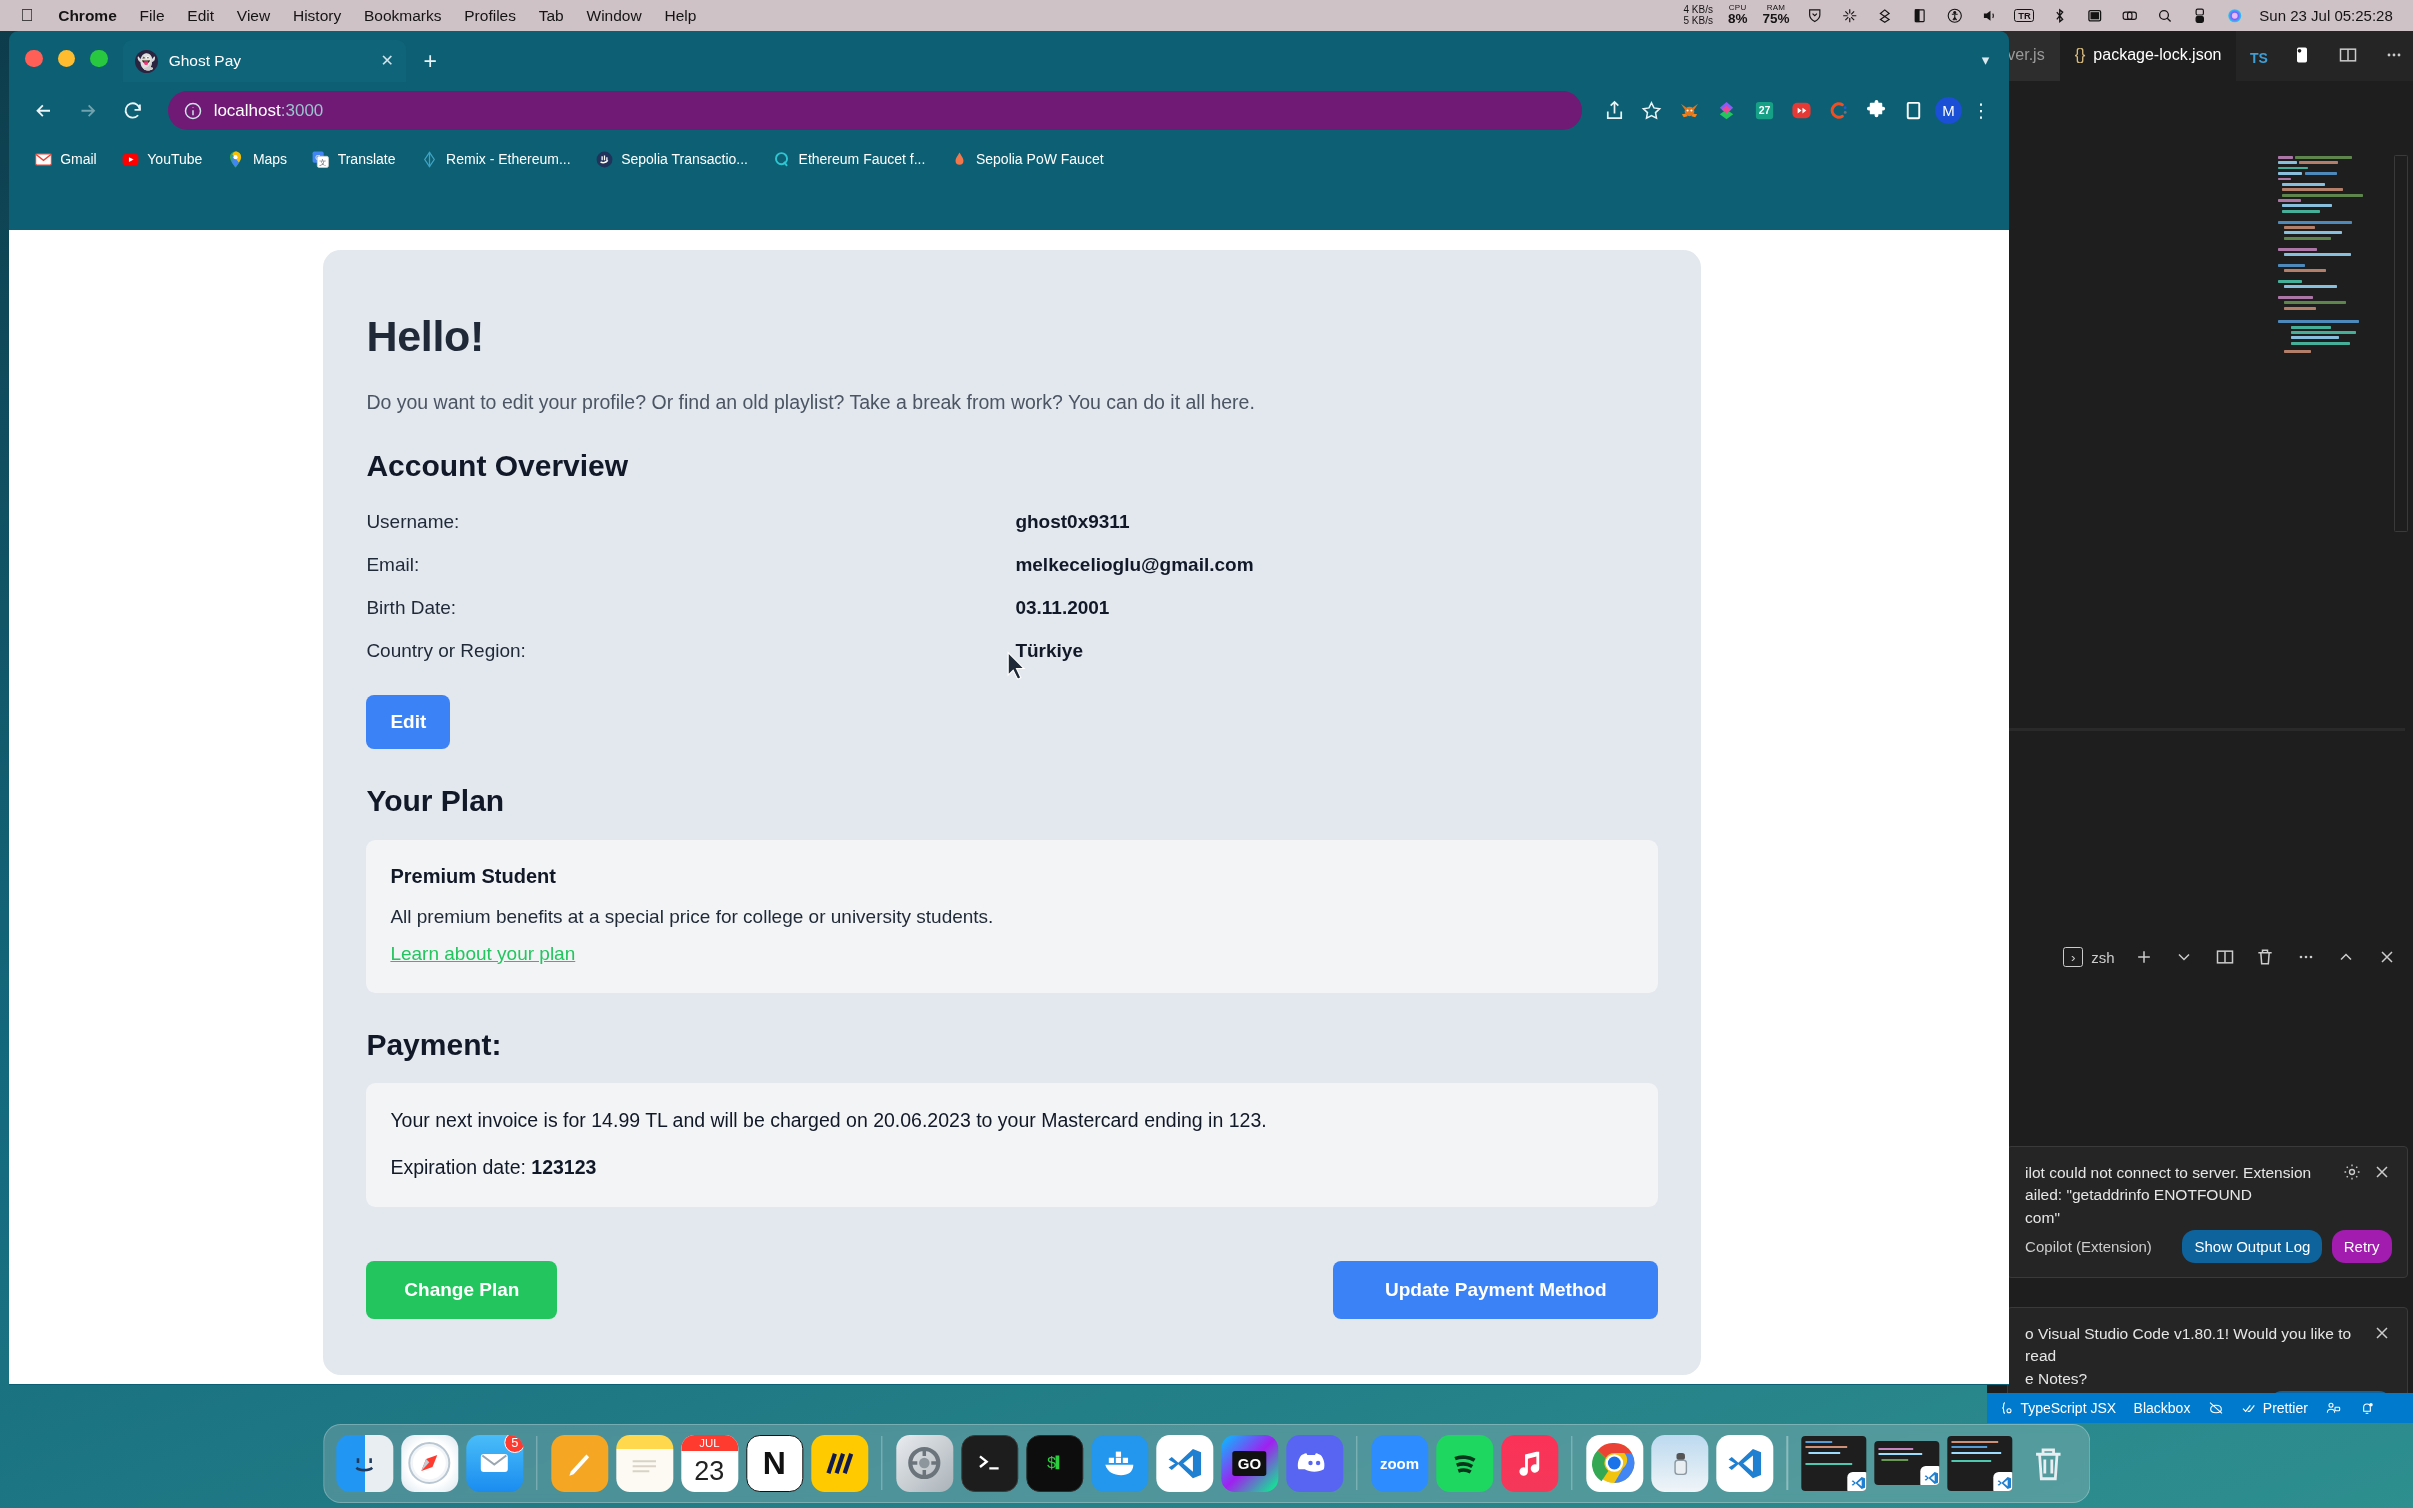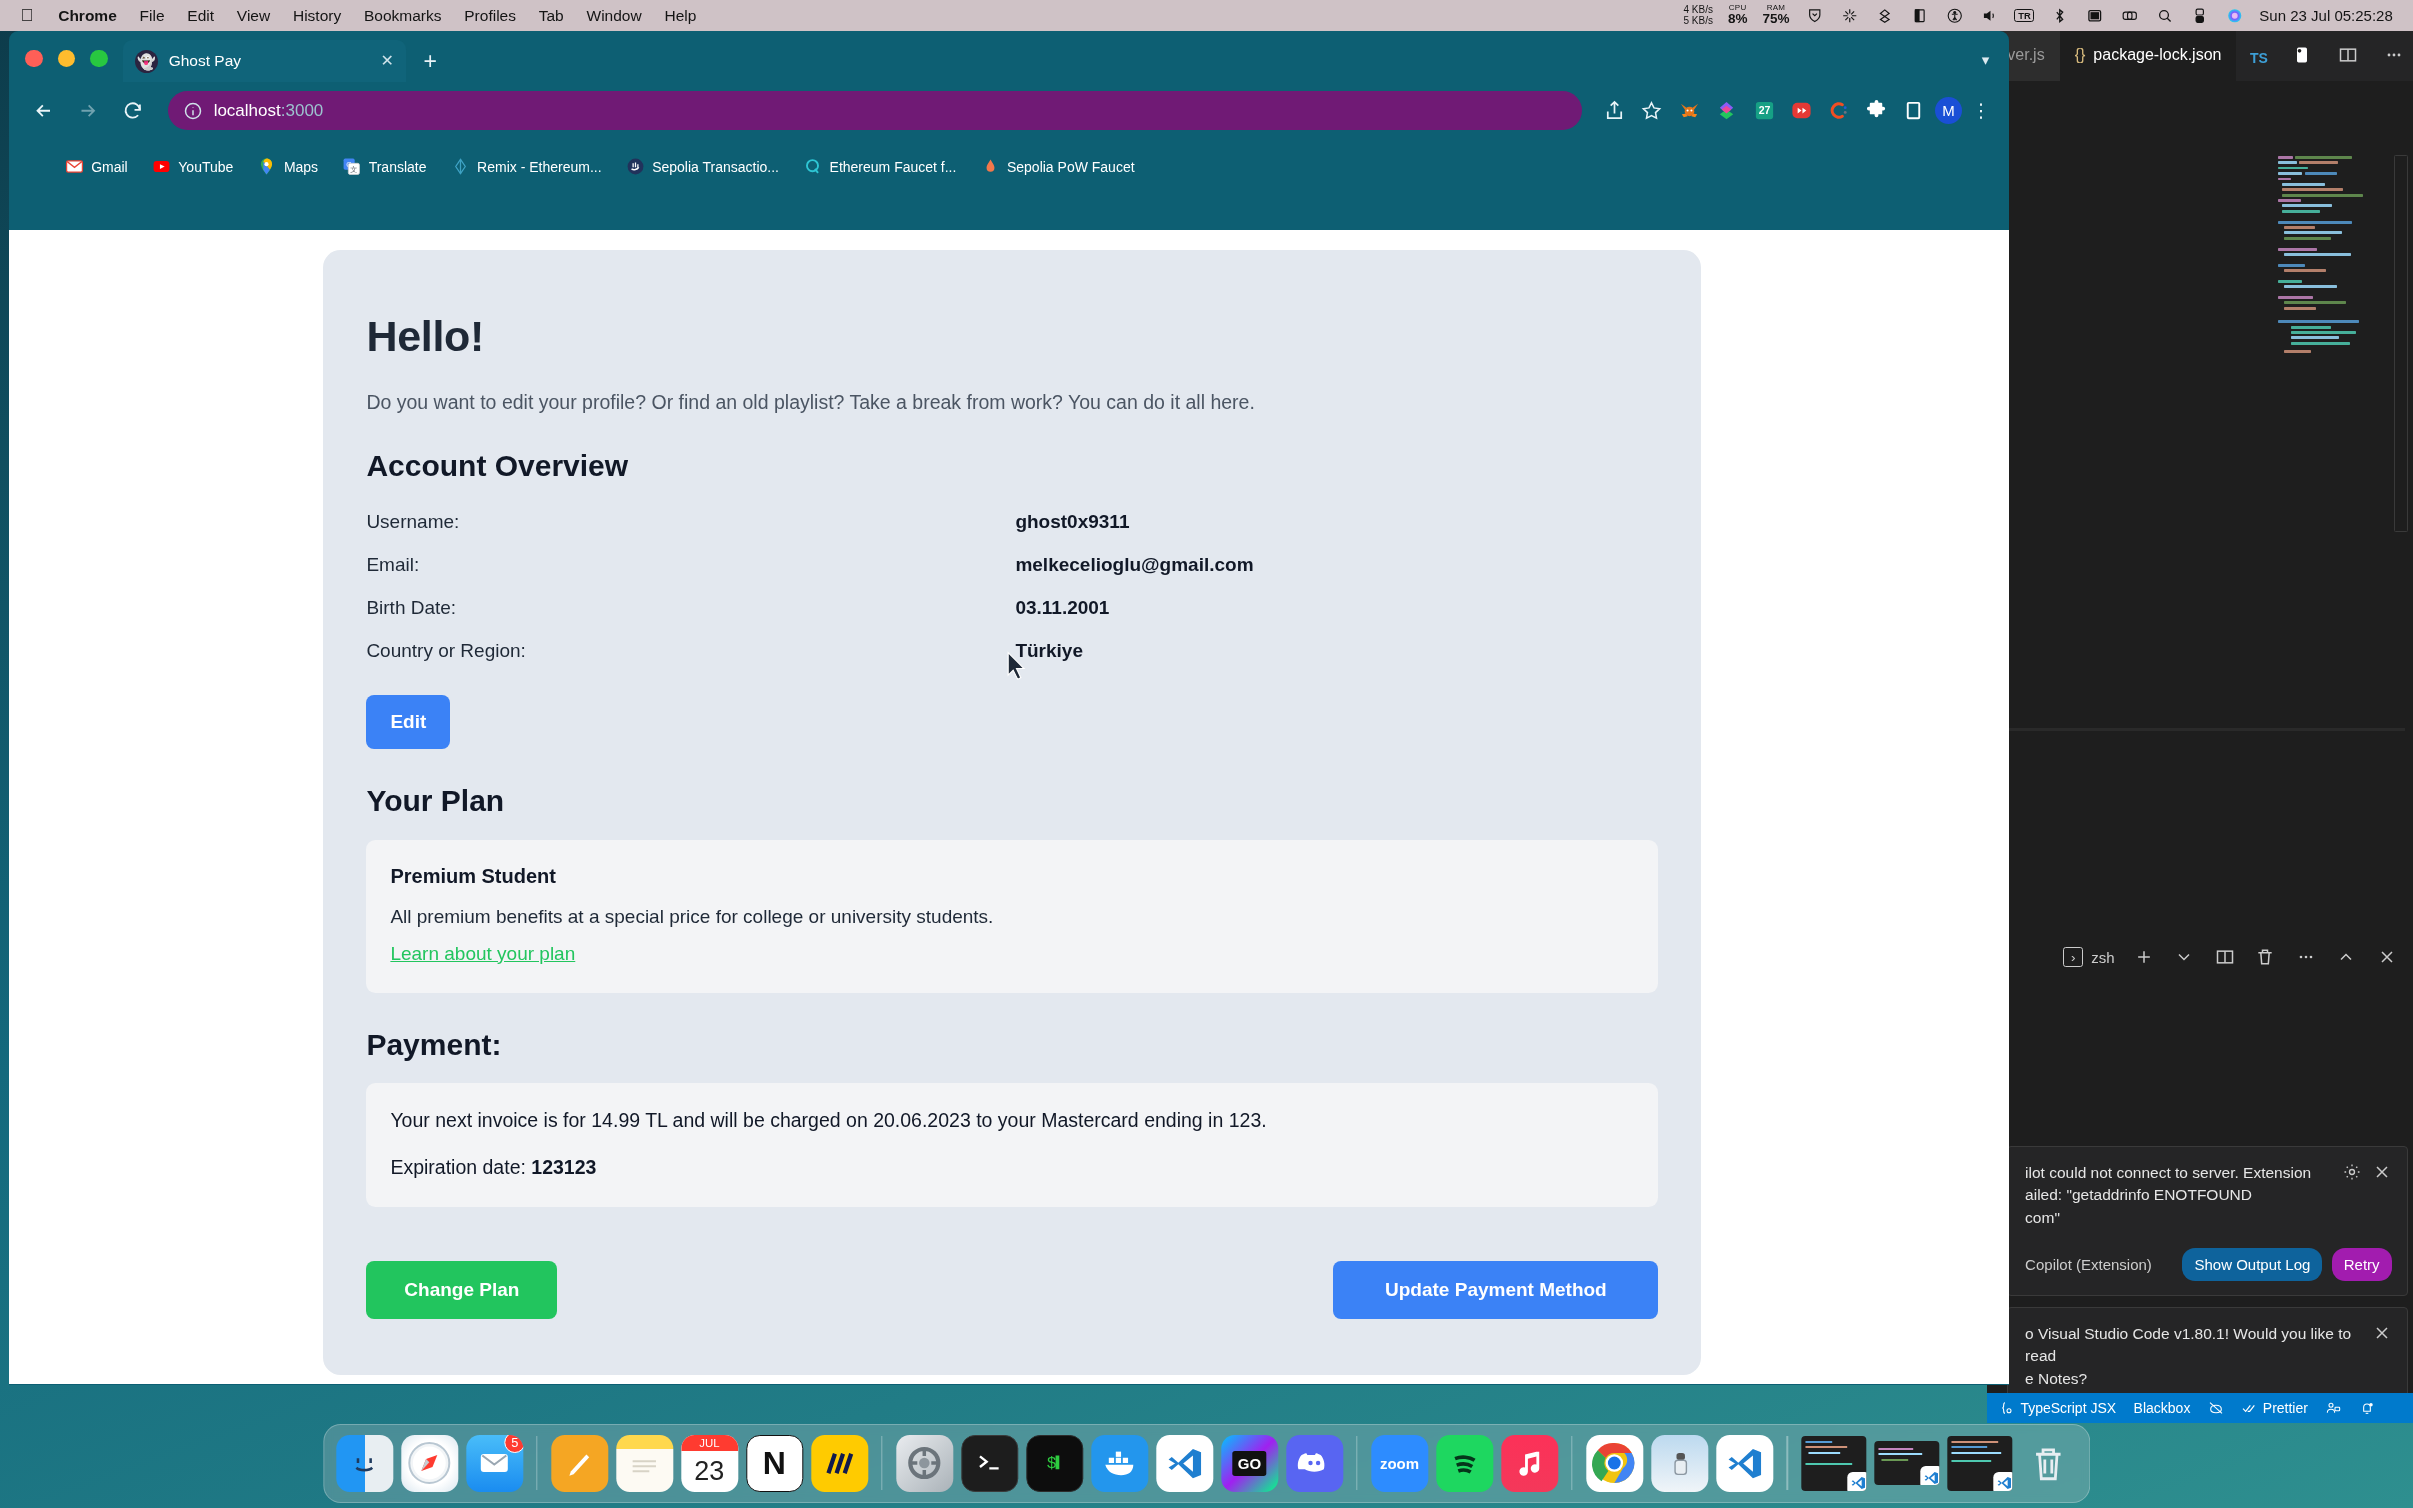--- a/index.html
+++ b/index.html
@@ -78,21 +78,21 @@
   .ext-row { display:flex; align-items:center; gap:5.4px; }
   .ext { width:32px; height:32px; display:flex; align-items:center; justify-content:center; }
   .ext svg, .ext img { width:23px; height:23px; }
   .avatar-m {
     width:27px; height:27px; border-radius:50%; background:#1a4fd6;
     color:#fff; font-size:15px; display:flex; align-items:center; justify-content:center;
   }
   .kebab { color:#eaf5f9; font-size:19px; letter-spacing:0; line-height:.6;
            width:27px; text-align:center; }
 
-  .bookmarks { height:40px; display:flex; align-items:flex-end; padding:0 15px; gap:5.4px;margin-left:31px; }
+  .bookmarks { height:40px; display:flex; align-items:center; padding:0 15px; gap:5.4px; }
   .bm { display:flex; align-items:center; gap:7.4px; padding:2.7px 9.4px; border-radius:5.4px;
         color:#ffffff; font-size:14px; white-space:nowrap; }
   .bm-ico { width:19px; height:19px; display:flex; align-items:center; justify-content:center; }
   .bm-ico svg { width:19px; height:19px; }
 
   
   .viewport {
     position:absolute; top:199px; left:0; width:2000px; height:1154px;
     background:#ffffff; overflow:hidden;
   }
@@ -172,21 +172,21 @@
   .notif {
     position:absolute; right:5.4px; width:401px; background:#252526;
     border:0.7px solid #3a3a3a; border-radius:4px; padding:15px 15px 13.5px 17.5px;
     color:#e6e6e6; font-size:15.5px; line-height:1.45;
   }
   .notif.n1 { top:1118px; }
   .notif.n2 { top:1279px; }
   .notif-head { display:flex; gap:9.4px; }
   .notif-text { flex:1; }
   .notif-ico { width:20px; height:20px; color:#cccccc; flex:none; }
-  .notif-foot { display:flex; align-items:center; margin-top:19px; gap:9.4px; }
+  .notif-foot { display:flex; align-items:center; margin-top:1px; gap:9.4px; }
   .notif-src { font-size:15px; color:#cccccc; flex:1; white-space:nowrap; overflow:hidden; }
   .nbtn { border:none; border-radius:13px; font-size:15px; padding:8px 12px;
           font-family:inherit; color:#fff; cursor:pointer; white-space:nowrap; }
   .nbtn.primary { background:#0e639c; }
   .nbtn.secondary { background:#a21caf; }
 
   .vs-status {
     position:absolute; bottom:0; left:0; width:426px; height:30px; background:#007acc;
     display:flex; align-items:center; gap:17.5px; padding:0 12px;
     color:#ffffff; font-size:14px; white-space:nowrap;

